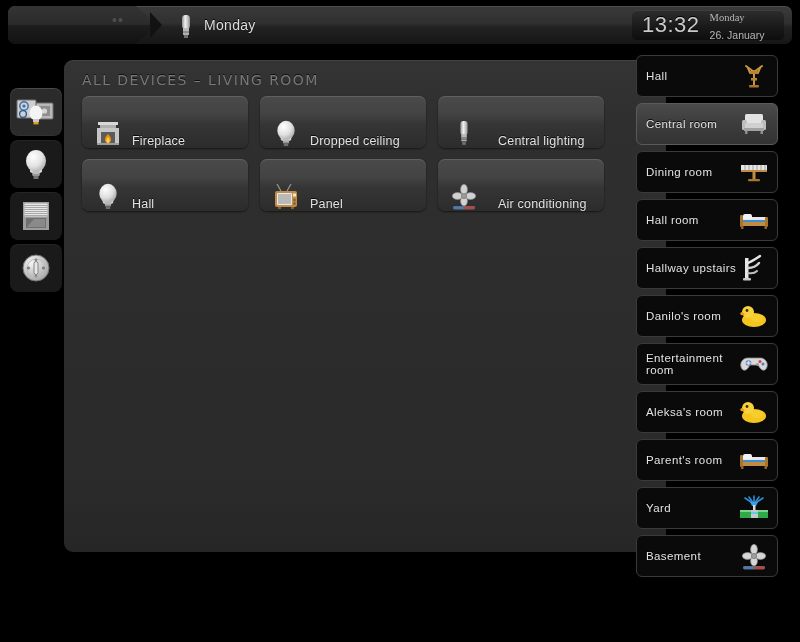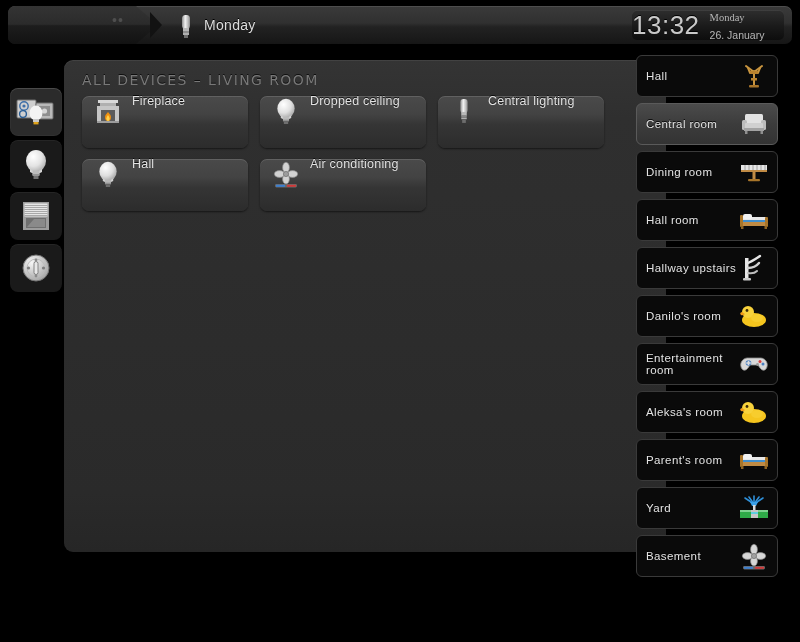--- a/index.html
+++ b/index.html
@@ -64,23 +64,23 @@
 
   .clock {
     position: absolute; right: 8px; top: 4px;
     width: 152px; height: 30px;
     border-radius: 5px;
     background: linear-gradient(to bottom, #2e2e2e, #1a1a1a 55%, #0d0d0d);
     box-shadow: inset 0 1px 0 rgba(255,255,255,0.08);
     display: flex; align-items: center;
   }
   .clock-time {
-    font-size: 26px; color: #c9c9c9;
+    font-size: 22px; color: #c9c9c9;
     font-family: "Liberation Sans", sans-serif;
-    margin-left: 0; letter-spacing: 0.5px;
+    margin-left: 10px; letter-spacing: 0.5px;
     text-shadow: 0 -1px 0 #000;
   }
   .clock-date { margin-left: 10px; line-height: 1.12; }
   .clock-day { font-size: 10.5px; color: #b6b6b6; font-family: Liberation Serif, serif; }
   .clock-ymd { font-size: 10.5px; color: #b6b6b6; }
 
   
   .rail {
     position: absolute; left: 10px; top: 88px;
     width: 52px;
@@ -118,24 +118,24 @@
     position: absolute; left: 18px; top: 36px;
     width: 522px;
     display: flex; flex-wrap: wrap;
   }
   .tile {
     width: 166px; height: 52px;
     margin: 0 12px 11px 0;
     border-radius: 7px;
     background: linear-gradient(to bottom, #4a4a4a 0%, #434343 35%, #353535 55%, #2c2c2c 100%);
     box-shadow: inset 0 1px 0 rgba(255,255,255,0.13), 0 1px 2px rgba(0,0,0,0.55);
-    display: flex; align-items: flex-start;
+    display: flex; align-items: flex-end;
     position: relative;
   }
-  .tile:nth-child(3n) { margin-right: 0; }
+  .tile:nth-child(3n) { margin-right: 0; gap: 10px; }
   .tile-icon {
     width: 30px; height: 30px;
     margin-left: 11px; margin-right: 9px;
     flex: 0 0 30px;
     display: flex; align-items: center; justify-content: center;
   }
   .tile-label {
     font-size: 12.5px; color: #e2e2e2;
     letter-spacing: 0.2px;
     text-shadow: 0 -1px 0 rgba(0,0,0,0.8);
@@ -368,20 +368,37 @@
             <ellipse cx="15" cy="14" rx="10" ry="11" fill="url(#gBulb3)"></ellipse>
             <path d="M9 22 q6 5 12 0 v3 q-6 4 -12 0 z" fill="#cfcfcf"></path>
             <rect x="11.5" y="24" width="7" height="4" fill="#b8b8b8"></rect>
             <rect x="11.5" y="27" width="7" height="2" fill="#929292"></rect>
             <rect x="12.5" y="29" width="5" height="3" fill="#6d6d6d"></rect>
           </svg>
         </span>
         <span class="tile-label">Hall</span>
       </div>
 
+      <div class="tile">
+        <span class="tile-icon">
+          <svg width="28" height="28" viewBox="0 0 28 28">
+            <path d="M9 9 L5 2" stroke="#9a9a9a" stroke-width="1.2" fill="none"></path>
+            <path d="M15 9 L19 2" stroke="#9a9a9a" stroke-width="1.2" fill="none"></path>
+            <rect x="3" y="9" width="22" height="16" rx="2" fill="#c08b45"></rect>
+            <rect x="5" y="11" width="15" height="12" rx="1" fill="#e9e9e9"></rect>
+            <rect x="6" y="12" width="13" height="10" fill="#b9b9b9"></rect>
+            <rect x="21" y="11.5" width="3" height="3" fill="#f0e6d2"></rect>
+            <circle cx="22.5" cy="18" r="1.3" fill="#8a5f25"></circle>
+            <circle cx="22.5" cy="21.5" r="1.3" fill="#8a5f25"></circle>
+            <rect x="6" y="25" width="3" height="2" fill="#8a5f25"></rect>
+            <rect x="19" y="25" width="3" height="2" fill="#8a5f25"></rect>
+          </svg>
+        </span>
+        <span class="tile-label">Panel</span>
+      </div>
 
       <div class="tile">
         <span class="tile-icon">
           <svg width="28" height="28" viewBox="0 0 28 28">
             <g fill="#d2d2d2" stroke="#8c8c8c" stroke-width="0.7">
               <ellipse cx="14" cy="7.5" rx="3.4" ry="5.2"></ellipse>
               <ellipse cx="20.5" cy="14" rx="5.2" ry="3.4"></ellipse>
               <ellipse cx="14" cy="19" rx="3.4" ry="5.0"></ellipse>
               <ellipse cx="7.5" cy="14" rx="5.2" ry="3.4"></ellipse>
             </g>

